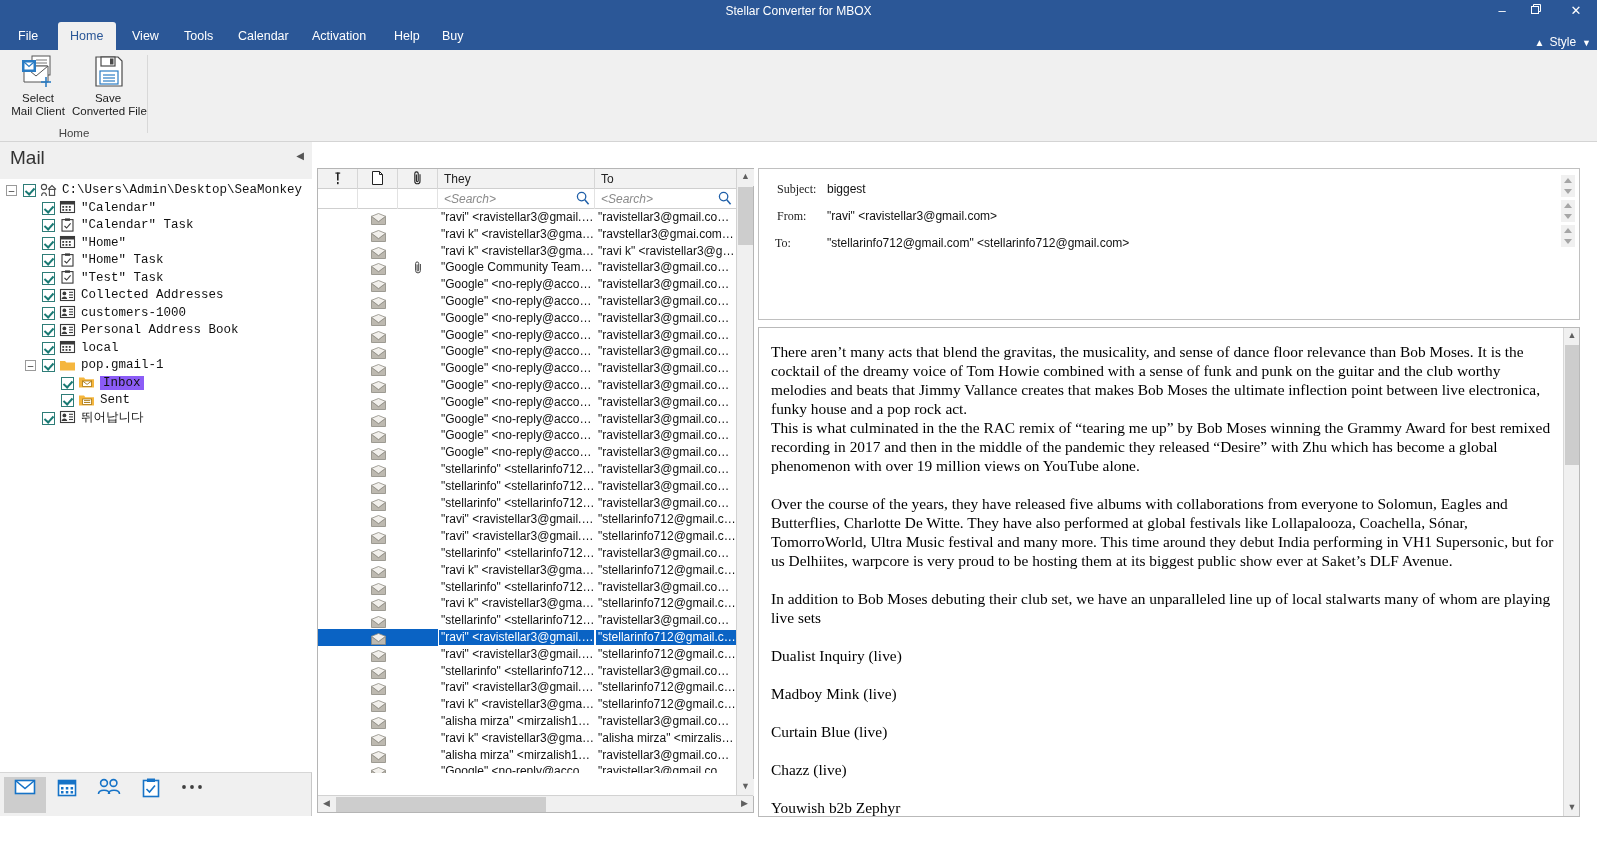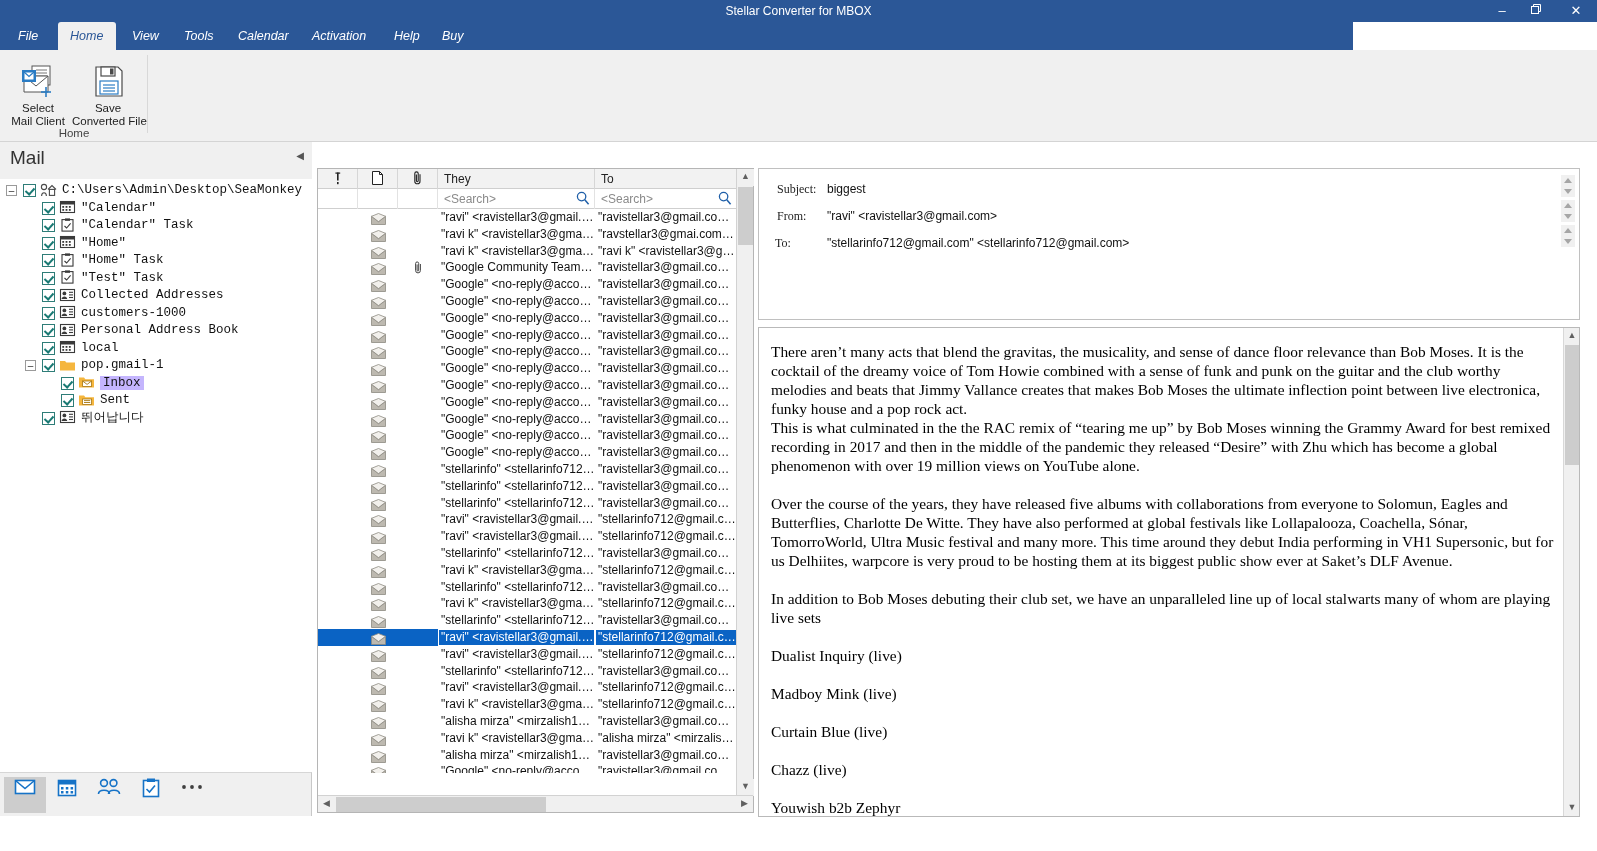--- a/index.html
+++ b/index.html
@@ -25,23 +25,22 @@
     position: absolute; top: 0; height: 22px; width: 34px;
     color: #ffffff; font-size: 13px; line-height: 22px; text-align: center;
     cursor: default;
   }
   .wbtn.min { right: 78px; }
   .wbtn.max { right: 44px; }
   .wbtn.close { right: 4px; }
 
   
   .menubar {
-    position: absolute; left: 0; top: 22px; width: 1353px; height: 28px;
+    position: absolute; left: 0; top: 22px; width: 1597px; height: 28px;
     background: #2b5797;
-    font-style: italic;
   }
   .menuitem {
     position: absolute; top: 0; height: 28px; line-height: 28px;
     color: #ffffff; font-size: 12.5px; padding: 0 12px; cursor: default;
   }
   .menuitem.active {
     background: #f0f0f0; color: #2b5797;
     border-top-left-radius: 3px; border-top-right-radius: 3px;
   }
   .style-ctl {
@@ -58,21 +57,21 @@
   }
   .rgroup { position: absolute; left: 0; top: 0; width: 148px; height: 92px; }
   .rgroup .sep {
     position: absolute; right: 0; top: 5px; width: 1px; height: 78px; background: #d8d8d8;
   }
   .rgroup .glabel {
     position: absolute; left: 0; bottom: 3px; width: 148px;
     text-align: center; font-size: 11.5px; color: #444;
   }
   .rbtn {
-    position: absolute; top: 12px; width: 72px; height: 66px;
+    position: absolute; top: 2px; width: 72px; height: 66px;
     text-align: center; cursor: default;
   }
   .rbtn .ico { display: block; height: 38px; margin-top: 2px; }
   .rbtn .lbl {
     display: block; font-size: 11.5px; color: #222; line-height: 13px;
     white-space: nowrap;
   }
   .rbtn.b1 { left: 2px; }
   .rbtn.b2 { left: 72px; }
 
@@ -114,21 +113,21 @@
   .tcheck::after {
     content: ""; position: absolute; left: 3px; top: 1px;
     width: 4px; height: 7px; border: solid #1a7a74;
     border-width: 0 2px 2px 0; transform: rotate(42deg);
   }
   .ticon {
     display: inline-block; width: 17px; height: 14px; vertical-align: middle;
     margin-right: 5px; position: relative; top: -1px;
   }
   .tlabel { vertical-align: middle; font-family: Liberation Mono, monospace; }
-  .tlabel.sel { background: #c4b5fd; padding: 0 3px; }
+  .tlabel.sel { background: #8b5cf6; padding: 0 3px; }
 
   
   .leftnav {
     position: absolute; left: 0; top: 772px; width: 312px; height: 44px;
     background: #f0f0f0; border-right: 1px solid #c8c8c8;
     border-top: 1px solid #d6d6d6;
   }
   .navbtn {
     position: absolute; top: 4px; width: 42px; height: 36px; cursor: default;
     text-align: center;
@@ -152,21 +151,21 @@
   .colcell.ic { text-align: center; padding-left: 0; }
   .searchrow {
     position: absolute; left: 0; top: 20px; width: 419px; height: 20px;
     background: #ffffff; border-bottom: 1px solid #cfcfcf;
   }
   .srchcell {
     position: absolute; top: 0; height: 20px; border-right: 1px solid #e2e2e2;
   }
   .srchcell .ph {
     position: absolute; left: 6px; top: 0; height: 20px; line-height: 20px;
-    font-size: 12px; color: #8a8a8a;
+    font-size: 12px; color: #8a8a8a; font-style: italic;
   }
   .srchcell .mag {
     position: absolute; right: 4px; top: 2px; width: 14px; height: 15px;
   }
   .rows {
     position: absolute; left: 0; top: 40px; width: 419px; height: 564px;
     overflow: hidden;
   }
   .erow { position: relative; height: 16.8px; white-space: nowrap; cursor: default; }
   .erow .c-pri  { position: absolute; left: 0;   top: 0; width: 40px; height: 16.8px; }

